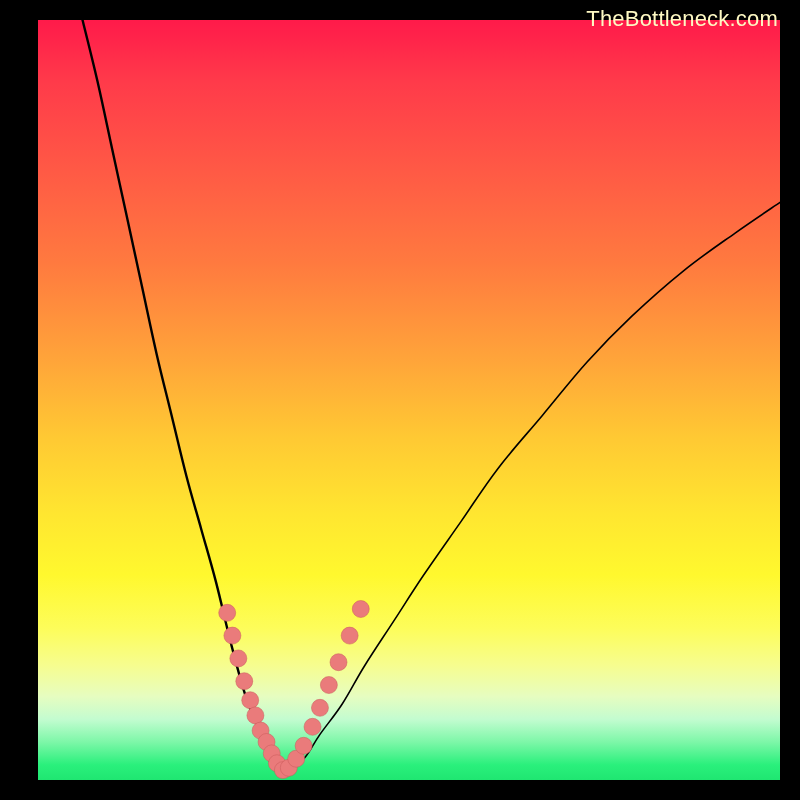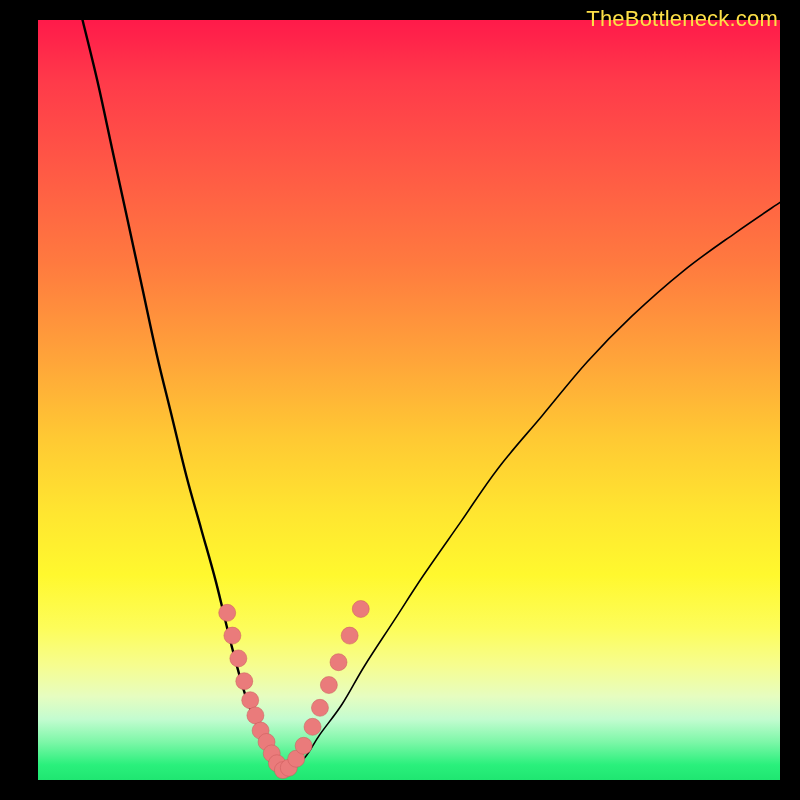--- a/index.html
+++ b/index.html
@@ -39,21 +39,21 @@
       #c3fcd0 92%,
       #7df7a8 95%,
       #2af07c 98%,
       #1fe671 100%
     );
   }
   .watermark {
     position: absolute;
     top: 6px;
     right: 22px;
-    color: #fde047;
+    color: #fef9c3;
     font-size: 22px;
     letter-spacing: 0.2px;
     user-select: none;
   }
   svg.curve {
     position: absolute;
     left: 0; top: 0;
     pointer-events: none;
   }
 </style>

